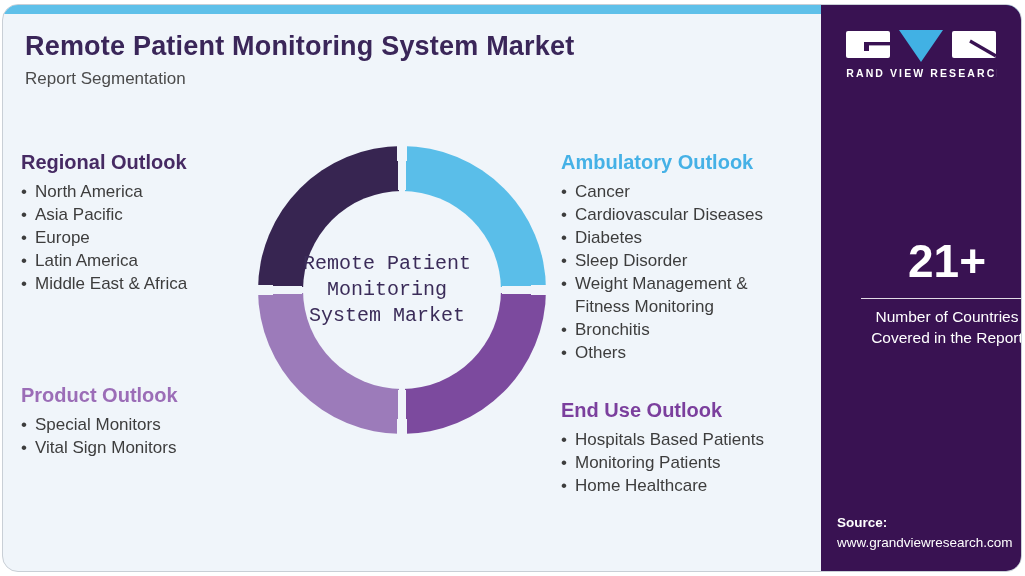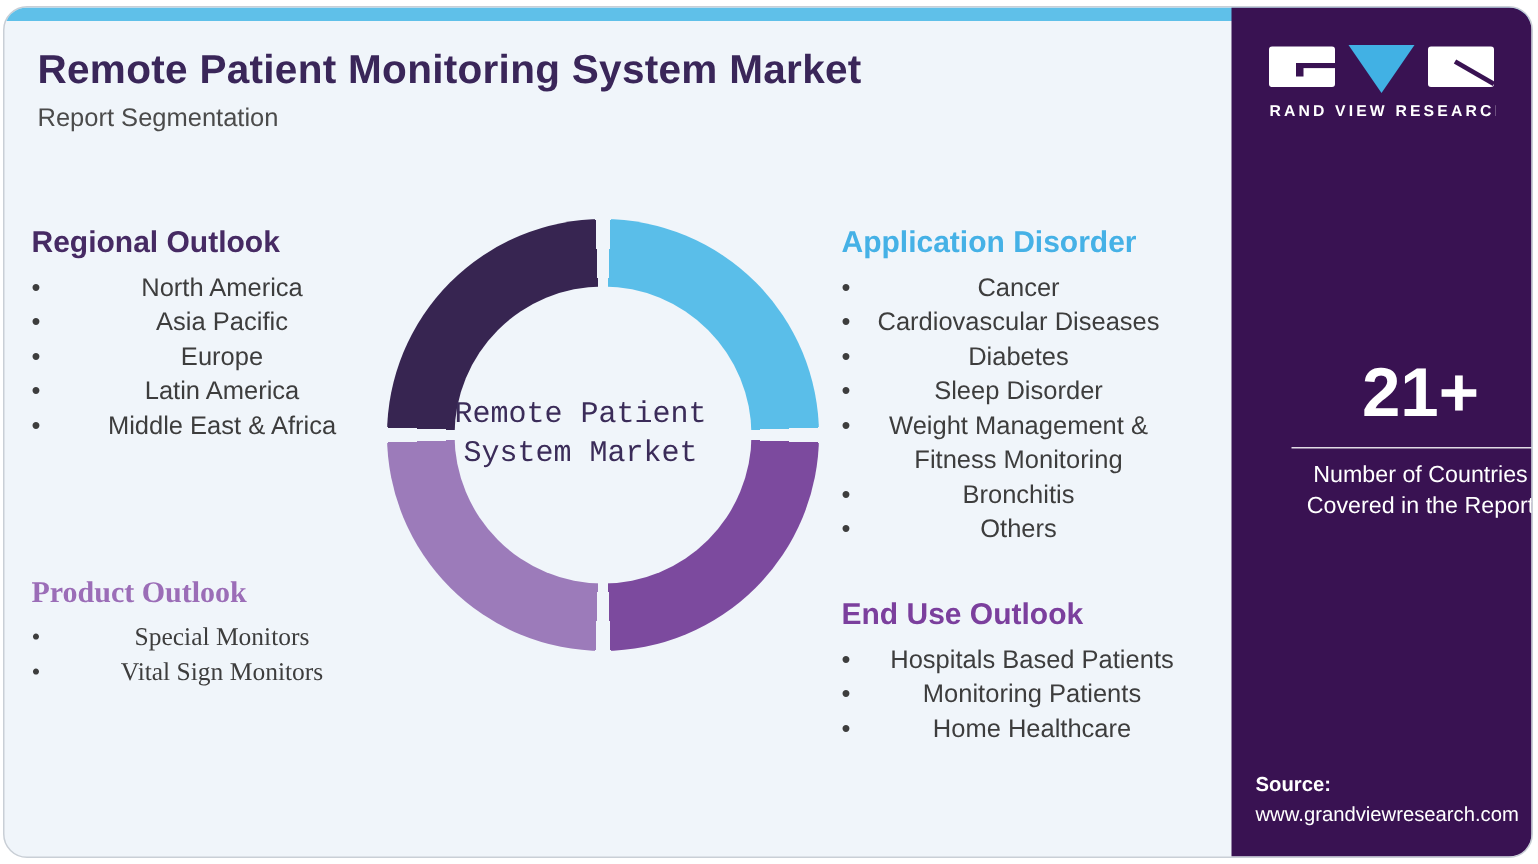--- a/index.html
+++ b/index.html
@@ -9,29 +9,29 @@
     background:var(--bg);border:1px solid var(--border);border-radius:16px;
     overflow:hidden;box-sizing:border-box;padding-left:20px;
   }
   .topbar{position:absolute;left:0;top:0;width:100%;height:9px;background:var(--topbar);}
   .header{position:absolute;left:22px;top:26px;}
   .title{font-size:27px;font-weight:700;color:var(--title);letter-spacing:.2px;}
   .subtitle{font-size:17px;color:#4b4b4b;margin-top:7px;}
 
   .section{position:absolute;width:240px;}
   .sec-regional{left:18px;top:146px;}
-  .sec-product{left:18px;top:379px;font-family:Liberation Serif, serif;}
+  .sec-product{left:18px;top:379px;}
   .sec-application{left:558px;top:146px;width:222px;}
   .sec-enduse{left:558px;top:394px;width:240px;}
   .sec-title{font-size:20px;font-weight:700;margin:0 0 6px 0;}
   .sec-regional .sec-title{color:var(--h-regional);}
   .sec-product .sec-title{color:var(--h-product);}
   .sec-application .sec-title{color:var(--h-application);}
   .sec-enduse .sec-title{color:var(--h-enduse);}
-  ul.blist{list-style:none;margin:0;padding:0;font-size:17px;color:var(--text);line-height:23px;text-align:center;}
+  ul.blist{list-style:none;margin:0;padding:0;font-size:17px;color:var(--text);line-height:23px;}
   ul.blist li{position:relative;padding-left:14px;}
   ul.blist li::before{content:"•";position:absolute;left:0;top:0;color:var(--text);}
 
   .donut{
     position:absolute;left:255px;top:141px;width:288px;height:288px;border-radius:50%;
     background:conic-gradient(
       var(--bg) 0deg 2deg,
       var(--donut-blue) 2deg 88deg,
       var(--bg) 88deg 92deg,
       var(--donut-mid) 92deg 178deg,
@@ -85,21 +85,21 @@
 
     <div class="section sec-product">
       <h2 class="sec-title">Product Outlook</h2>
       <ul class="blist">
           <li>Special Monitors</li>
           <li>Vital Sign Monitors</li>
         </ul>
     </div>
 
     <div class="section sec-application">
-      <h2 class="sec-title">Application Disorder</h2>
+      <h2 class="sec-title">Ambulatory Outlook</h2>
       <ul class="blist">
           <li>Cancer</li>
           <li>Cardiovascular Diseases</li>
           <li>Diabetes</li>
           <li>Sleep Disorder</li>
           <li>Weight Management &amp; Fitness Monitoring</li>
           <li>Bronchitis</li>
           <li>Others</li>
         </ul>
     </div>
@@ -110,20 +110,21 @@
           <li>Hospitals Based Patients</li>
           <li>Monitoring Patients</li>
           <li>Home Healthcare</li>
         </ul>
     </div>
 
     <div class="donut">
       <div class="donut-hole">
         <div class="donut-center">
           <span>Remote Patient</span>
+          <span>Monitoring</span>
           <span>System Market</span>
         </div>
       </div>
     </div>
 
     <div class="sidebar">
       <svg class="logo" width="152" height="58" viewBox="0 0 152 58">
         <g>
           <rect x="1" y="6" width="44" height="27" rx="2" fill="#ffffff"></rect>
           <rect x="19" y="17" width="26" height="3.4" fill="#391252"></rect>

